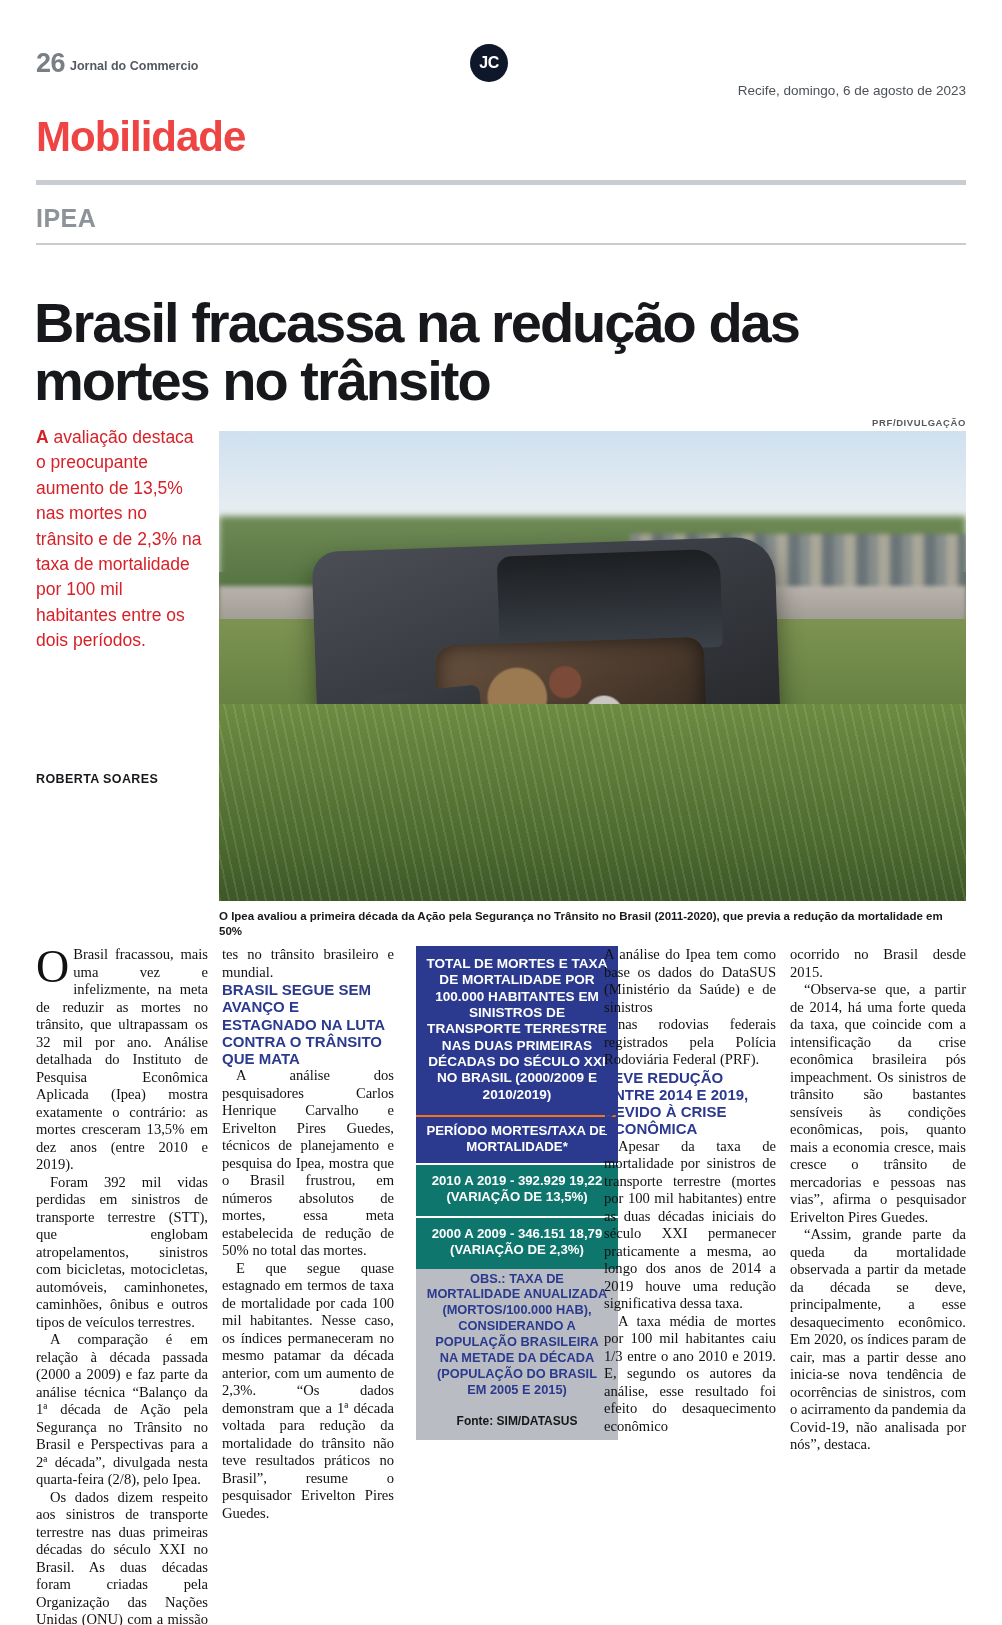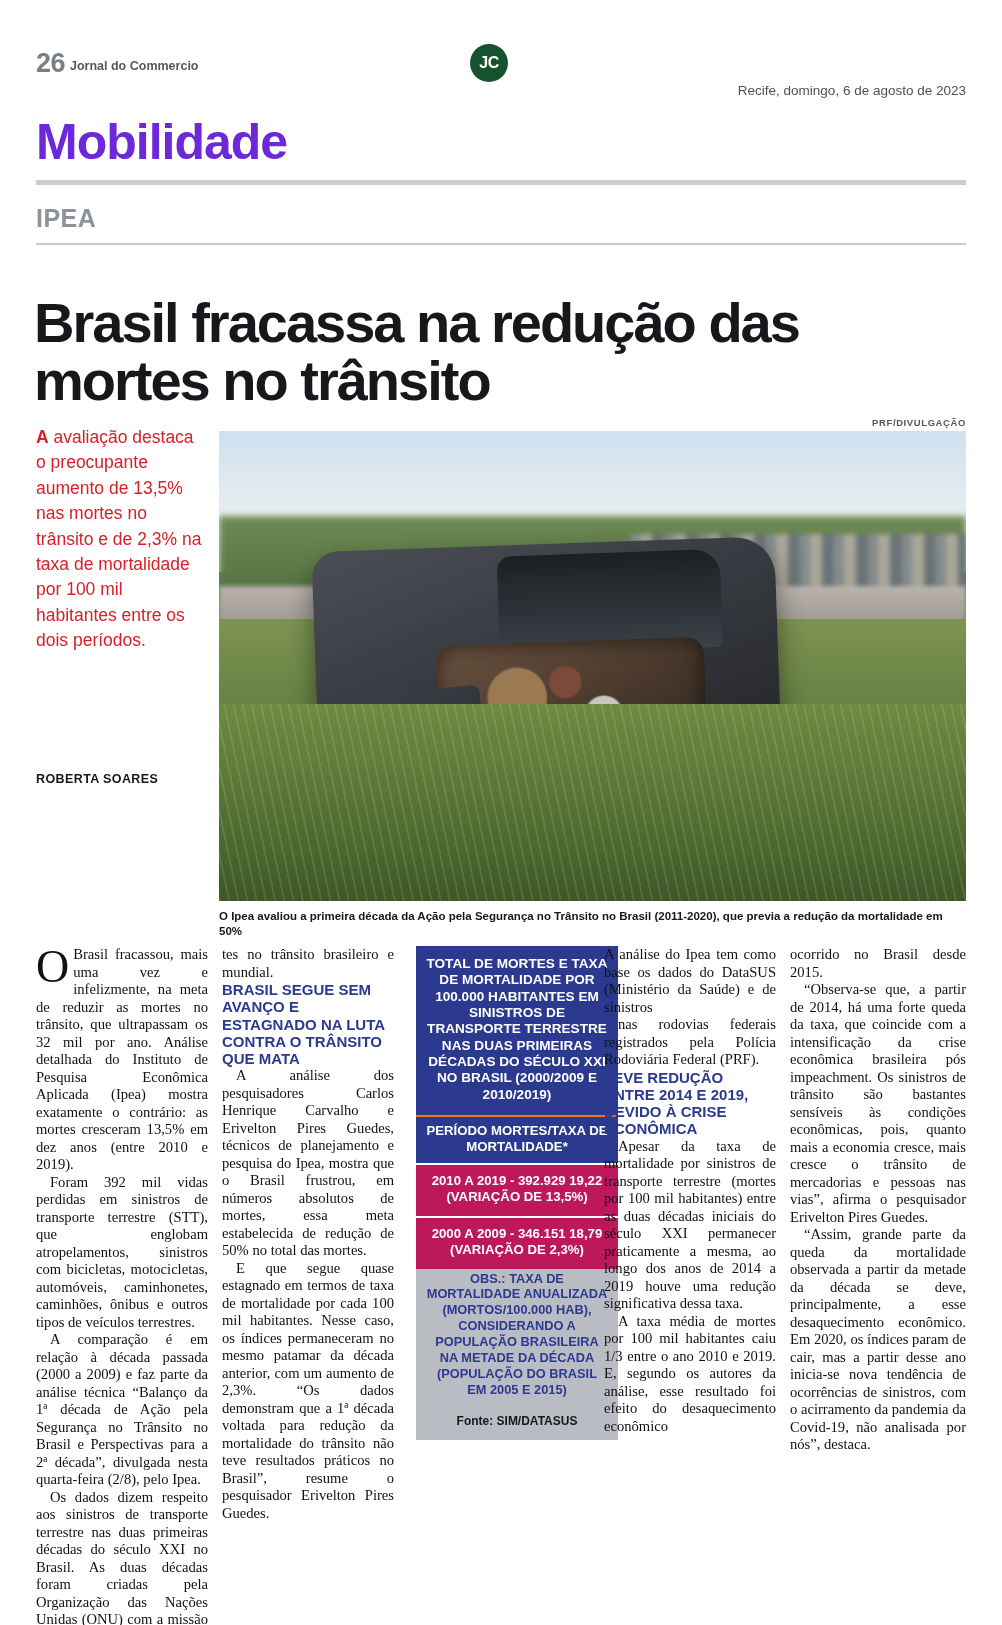--- a/index.html
+++ b/index.html
@@ -50,21 +50,21 @@
     font-size: 12.5px;
     color: #555a60;
   }
   .jc-logo {
     position: absolute;
     left: 434px;
     top: -4px;
     width: 38px;
     height: 38px;
     border-radius: 50%;
-    background: #14532d;
+    background: #0f172a;
     color: #fff;
     font-family: "Liberation Sans", sans-serif;
     font-weight: bold;
     font-size: 16px;
     line-height: 38px;
     text-align: center;
     letter-spacing: -0.5px;
   }
   .dateline {
     position: absolute;
@@ -77,22 +77,22 @@
     margin-top: 25px;
   }
 
   
   .section-title {
     position: absolute;
     left: 36px;
     top: 113px;
     font-family: "Liberation Sans", sans-serif;
     font-weight: bold;
-    font-size: 50px;
-    color: #6d28d9;
+    font-size: 42px;
+    color: #ef4444;
     letter-spacing: -1px;
   }
   .rule-thick {
     position: absolute;
     left: 36px;
     top: 180px;
     width: 930px;
     height: 5px;
     background: #c9ccd1;
   }
@@ -341,21 +341,21 @@
     color: #ffffff;
     font-family: "Liberation Sans", sans-serif;
     font-weight: bold;
     font-size: 13.2px;
     line-height: 1.2;
     text-align: center;
     padding: 6px 8px 8px;
     border-top: 2px solid #f97316;
   }
   .ib-row {
-    background: #be185d;
+    background: #0f766e;
     color: #ffffff;
     font-family: "Liberation Sans", sans-serif;
     font-weight: bold;
     font-size: 13.2px;
     line-height: 1.25;
     text-align: center;
     padding: 8px 8px 10px;
     border-top: 2px solid #fff;
   }
   .ib-note {

